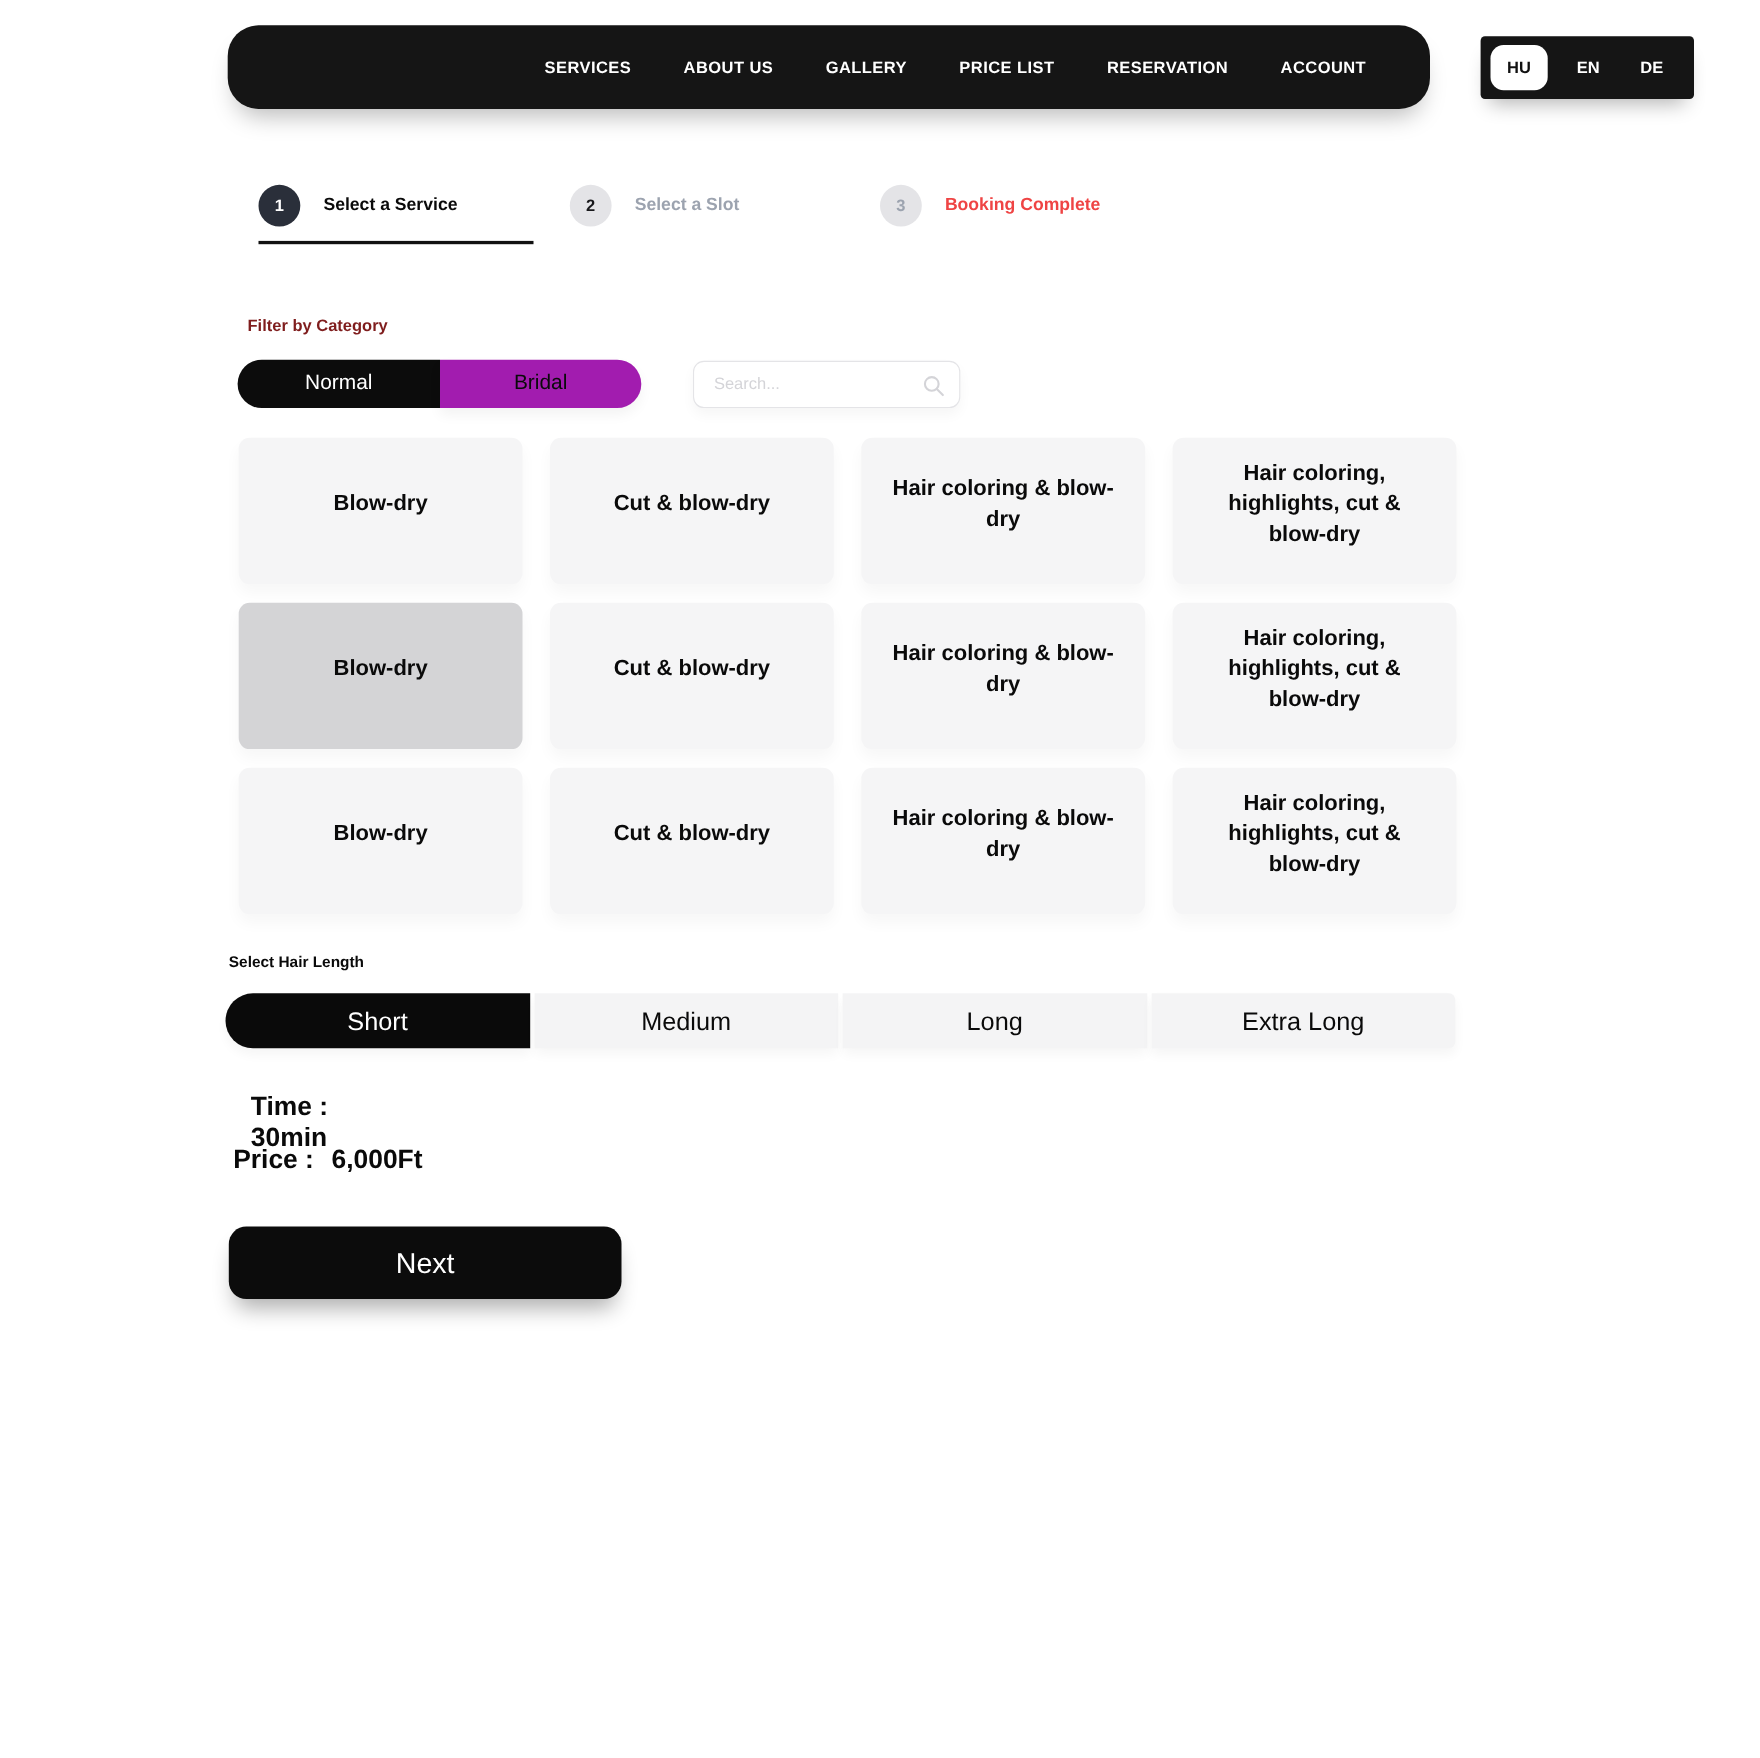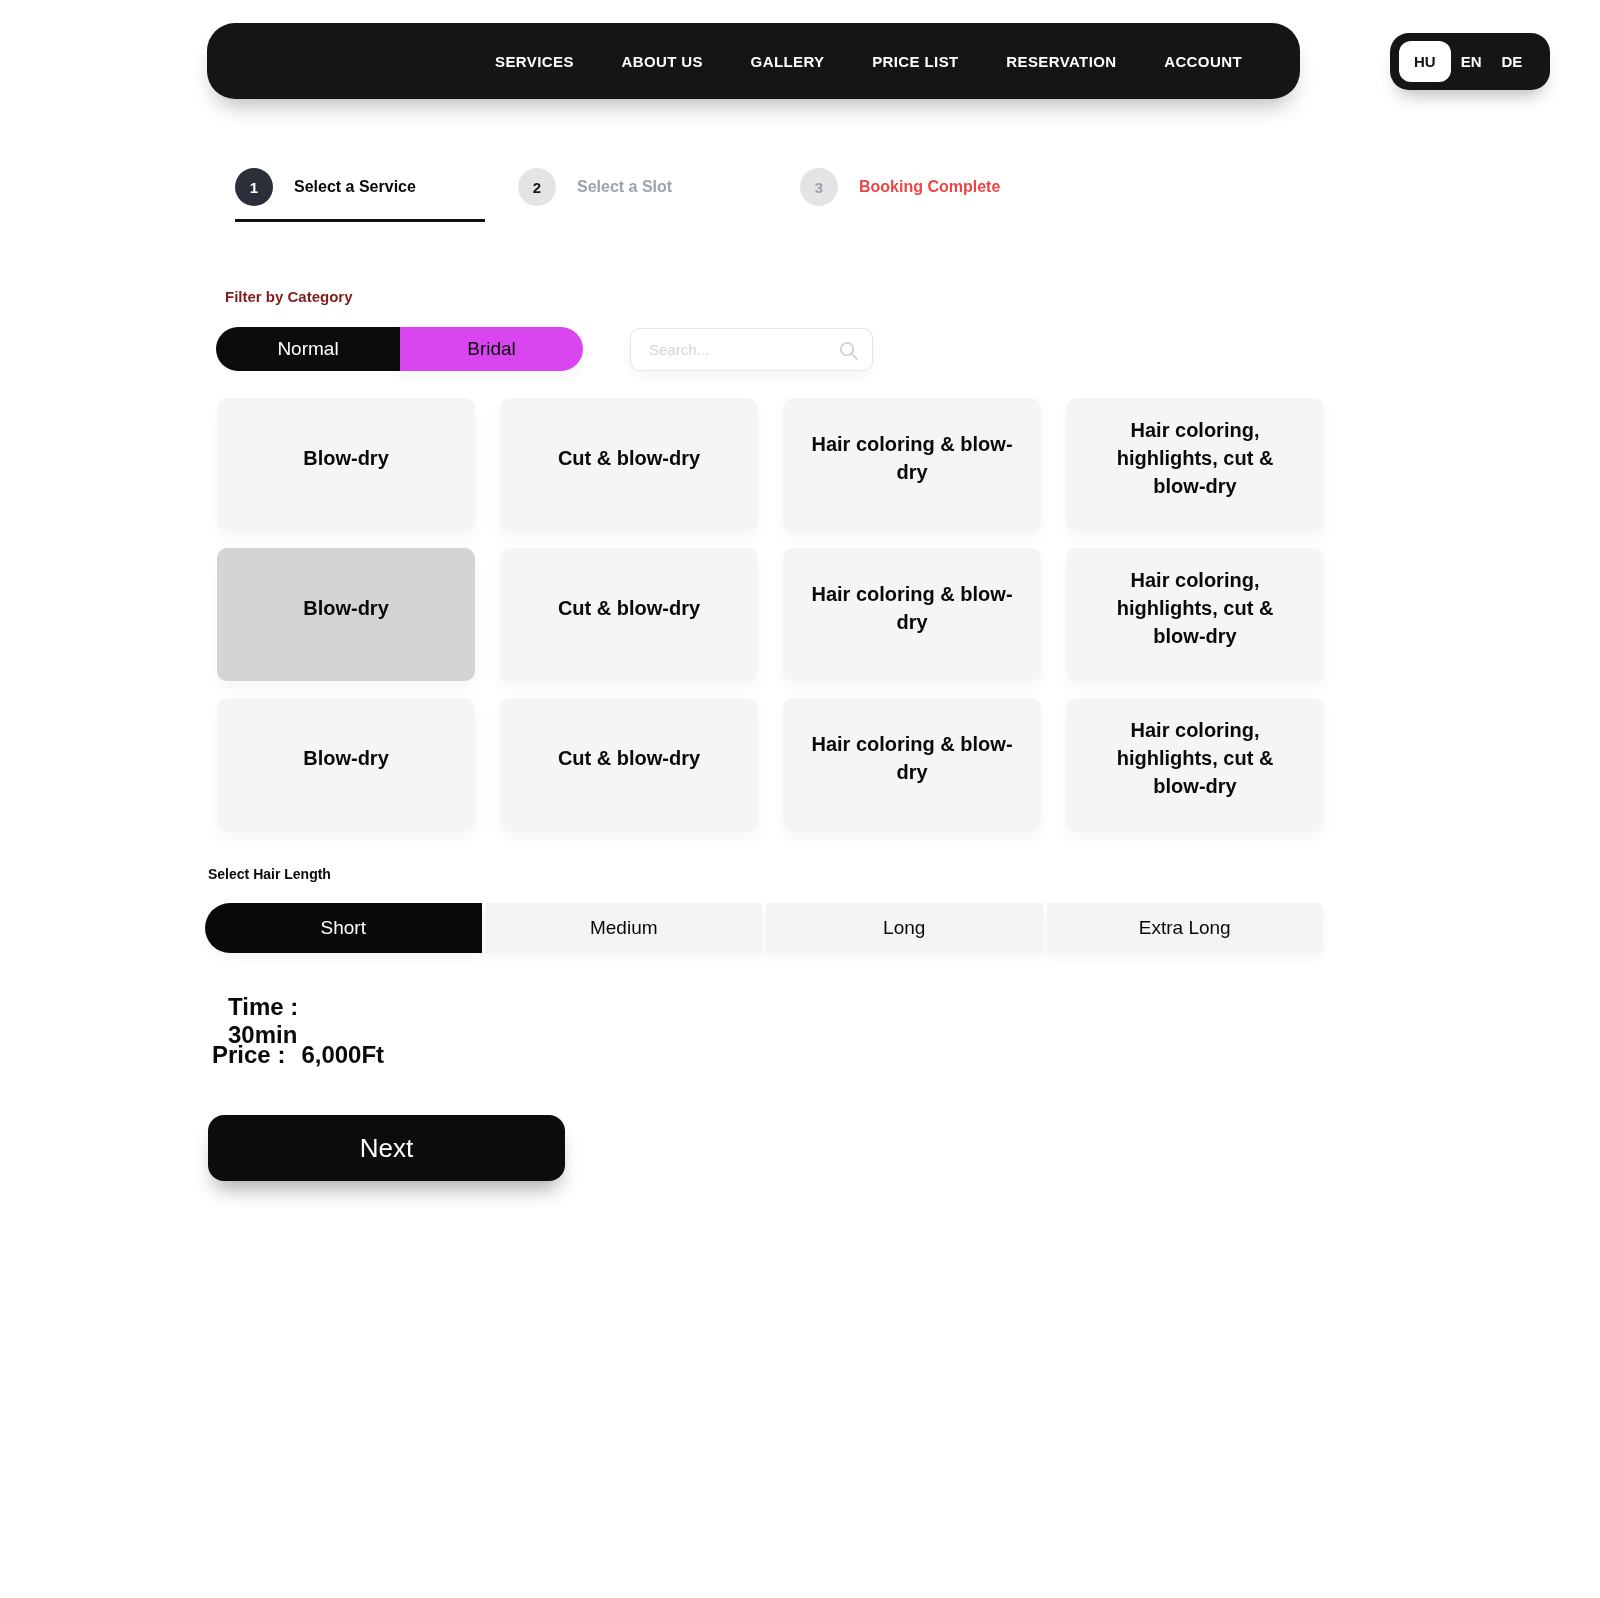--- a/index.html
+++ b/index.html
@@ -28,26 +28,25 @@
     position:absolute; left:288px; right:58px; top:0; height:76px;
     display:flex; align-items:center; justify-content:space-between;
   }
   .nav-link {
     color:#ffffff; font-size:15px; font-weight:700; letter-spacing:.4px;
     text-decoration:none; cursor:pointer; white-space:nowrap;
   }
 
   
   .lang {
-    position:absolute; left:1346px; top:33px; width:160px; height:57px;
-    background:#151515; border-radius:19px;
+    position:absolute; left:1346px; top:33px; width:194px; height:57px;
+    background:#151515; border-radius:4px;
     box-shadow:0 12px 18px -8px rgba(0,0,0,.3);
     display:flex; align-items:center; justify-content:space-between;
     padding:0 18px 0 9px;
-    margin-left:44px;
   }
   .lang-opt {
     color:#ffffff; font-size:15px; font-weight:700; cursor:pointer;
     padding:10px 10px; border-radius:12px; line-height:1;
   }
   .lang-opt.active { background:#ffffff; color:#111111; padding:13px 15px; }
 
   
   .steps { position:absolute; left:235px; top:168px; width:1100px; height:40px; }
   .step { position:absolute; top:0; display:flex; align-items:center; cursor:default; }
@@ -73,21 +72,21 @@
   
   .filter-label {
     position:absolute; left:225px; top:288px;
     font-size:15px; font-weight:700; color:#7f1d1d;
   }
   .cat-toggle {
     position:absolute; left:216px; top:327px; height:44px; display:flex;
   }
   .cat-btn {
     width:184px; height:44px; display:flex; align-items:center; justify-content:center;
-    font-size:19px; cursor:pointer; background:#d946ef; color:#0a0a0a;
+    font-size:19px; cursor:pointer; background:#a21caf; color:#0a0a0a;
   }
   .cat-btn:first-child { border-radius:22px 0 0 22px; }
   .cat-btn:last-child  { border-radius:0 22px 22px 0; width:183px;
                          box-shadow:0 6px 12px rgba(0,0,0,.05); }
   .cat-btn.active { background:#0c0c0c; color:#ffffff; }
 
   .search-box {
     position:absolute; left:630px; top:328px; width:243px; height:43px;
     background:#ffffff; border:1px solid #e4e4e7; border-radius:10px;
     display:flex; align-items:center;
@@ -120,21 +119,21 @@
   .hair-label {
     position:absolute; left:208px; top:866px;
     font-size:14px; font-weight:700; color:#0a0a0a;
   }
   .hair-bar {
     position:absolute; left:205px; top:903px; width:1118px; height:50px;
     display:flex; gap:4px;
   }
   .hair-seg {
     flex:1; display:flex; align-items:center; justify-content:center;
-    background:#f4f4f5; color:#0a0a0a; font-size:19px; cursor:pointer;
+    background:#f4f4f5; color:#0a0a0a; font-size:23px; cursor:pointer;
     box-shadow:0 6px 10px rgba(0,0,0,.04);
   }
   .hair-seg:first-child { border-radius:25px 0 0 25px; }
   .hair-seg:last-child  { border-radius:0 6px 6px 0; }
   .hair-seg.active { background:#0a0a0a; color:#ffffff; }
 
   
   .summary-row { position:absolute; left:212px; display:flex; align-items:baseline; }
   .summary-row .lbl { font-size:24px; font-weight:700; color:#0a0a0a; }
   .summary-row .val { font-size:24px; font-weight:700; color:#0a0a0a; margin-left:16px; }

